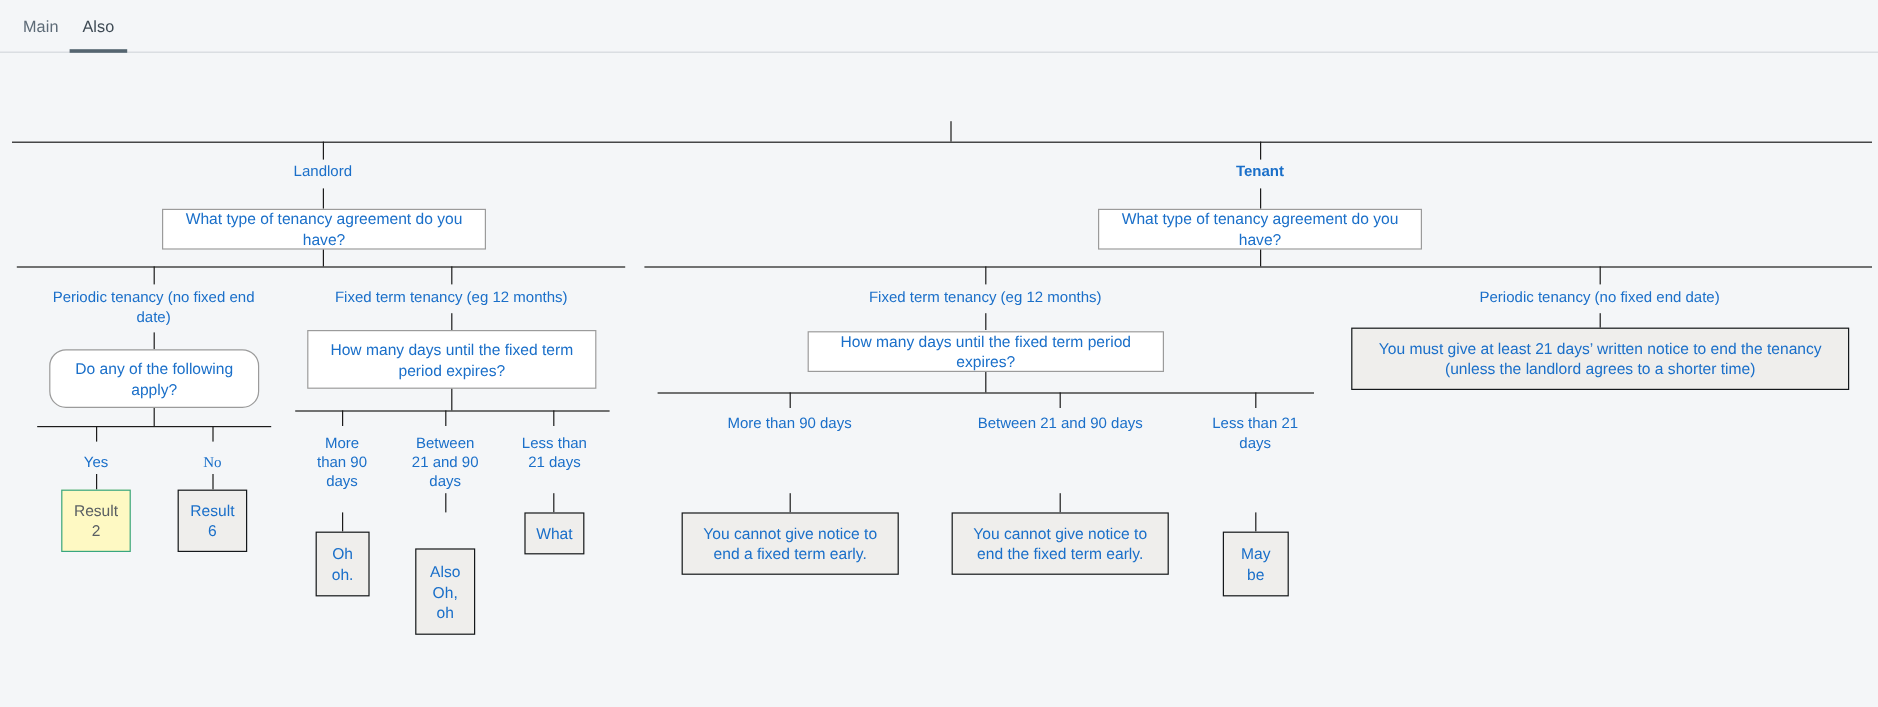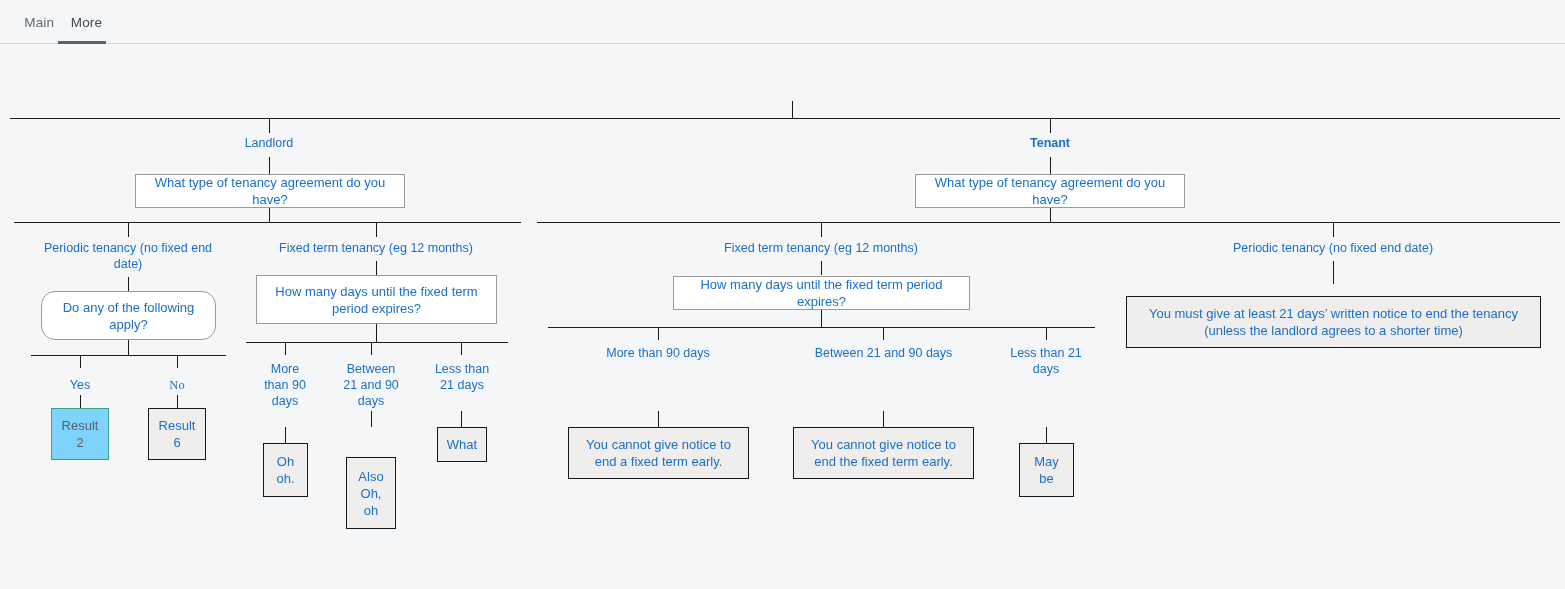--- a/index.html
+++ b/index.html
@@ -13,21 +13,21 @@
 
   
   #tabbar {
     position: absolute; left: 0; top: 0;
     width: 1565px; height: 44px;
     background: #f4f6f8;
     border-bottom: 1px solid #d4d8dc;
   }
   .tab {
     position: absolute; top: 0; height: 44px;
-    display: flex; align-items: center; justify-content: flex-end;
+    display: flex; align-items: center; justify-content: center;
     font-size: 13.5px; color: #5d6b77;
     padding: 0 4px; cursor: pointer;
     letter-spacing: .1px;
   }
   .tab .tab-underline {
     position: absolute; left: 0; right: 0; bottom: 0;
     height: 3px; background: transparent;
   }
   .tab.active { color: #3f4b55; }
   .tab.active .tab-underline { background: #556570; }
@@ -59,21 +59,21 @@
     background: #ffffff;
     border: 1px solid #9b9b9b;
     color: #1a6fc9;
   }
   .node.result {
     background: #efeeec;
     border: 1.6px solid #14181b;
     color: #1a6fc9;
   }
   .node.result-green {
-    background: #7dd3fc;
+    background: #fef9c3;
     border: 1.6px solid #37a680;
     color: #5a5f63;
   }
 
   
   .edge-label {
     position: absolute;
     text-align: center;
     font-size: 12.5px;
     line-height: 16px;
@@ -83,21 +83,21 @@
 </style>
 </head>
 <body>
 
 <div id="tabbar">
   <div class="tab" id="tab-main">
     <span>Main</span>
     <span class="tab-underline"></span>
   </div>
   <div class="tab active" id="tab-tree">
-    <span>More</span>
+    <span>Also</span>
     <span class="tab-underline"></span>
   </div>
 </div>
 
 <div id="canvas">
 
 
   <div class="vline" style="left:792px; top:56px; height:17px;"></div>
 
   <div class="hline" style="left:10px; top:73px; width:1550px;"></div>
@@ -171,15 +171,15 @@
   <div class="edge-label" style="left:805px; top:300px; width:157px;">Between 21 and 90 days</div>
   <div class="edge-label" style="left:1009px; top:300px; width:74px;">Less than 21 days</div>
   <div class="vline" style="left:658px; top:366px; height:16px;"></div>
   <div class="vline" style="left:883px; top:366px; height:16px;"></div>
   <div class="vline" style="left:1046px; top:382px; height:16px;"></div>
   <div class="node result" style="left:568px; top:382px; width:181px; height:52px;">You cannot give notice to end a fixed term early.</div>
   <div class="node result" style="left:793px; top:382px; width:181px; height:52px;">You cannot give notice to end the fixed term early.</div>
   <div class="node result" style="left:1019px; top:398px; width:55px; height:54px;">May be</div>
 
   <div class="vline" style="left:1333px; top:216px; height:23px;"></div>
-  <div class="node result" style="left:1126px; top:251px; width:415px; height:52px;">You must give at least 21 days’ written notice to end the tenancy (unless the landlord agrees to a shorter time)</div>
+  <div class="node result" style="left:1126px; top:228px; width:415px; height:52px;">You must give at least 21 days’ written notice to end the tenancy (unless the landlord agrees to a shorter time)</div>
 
 </div>
 
 </body></html>

